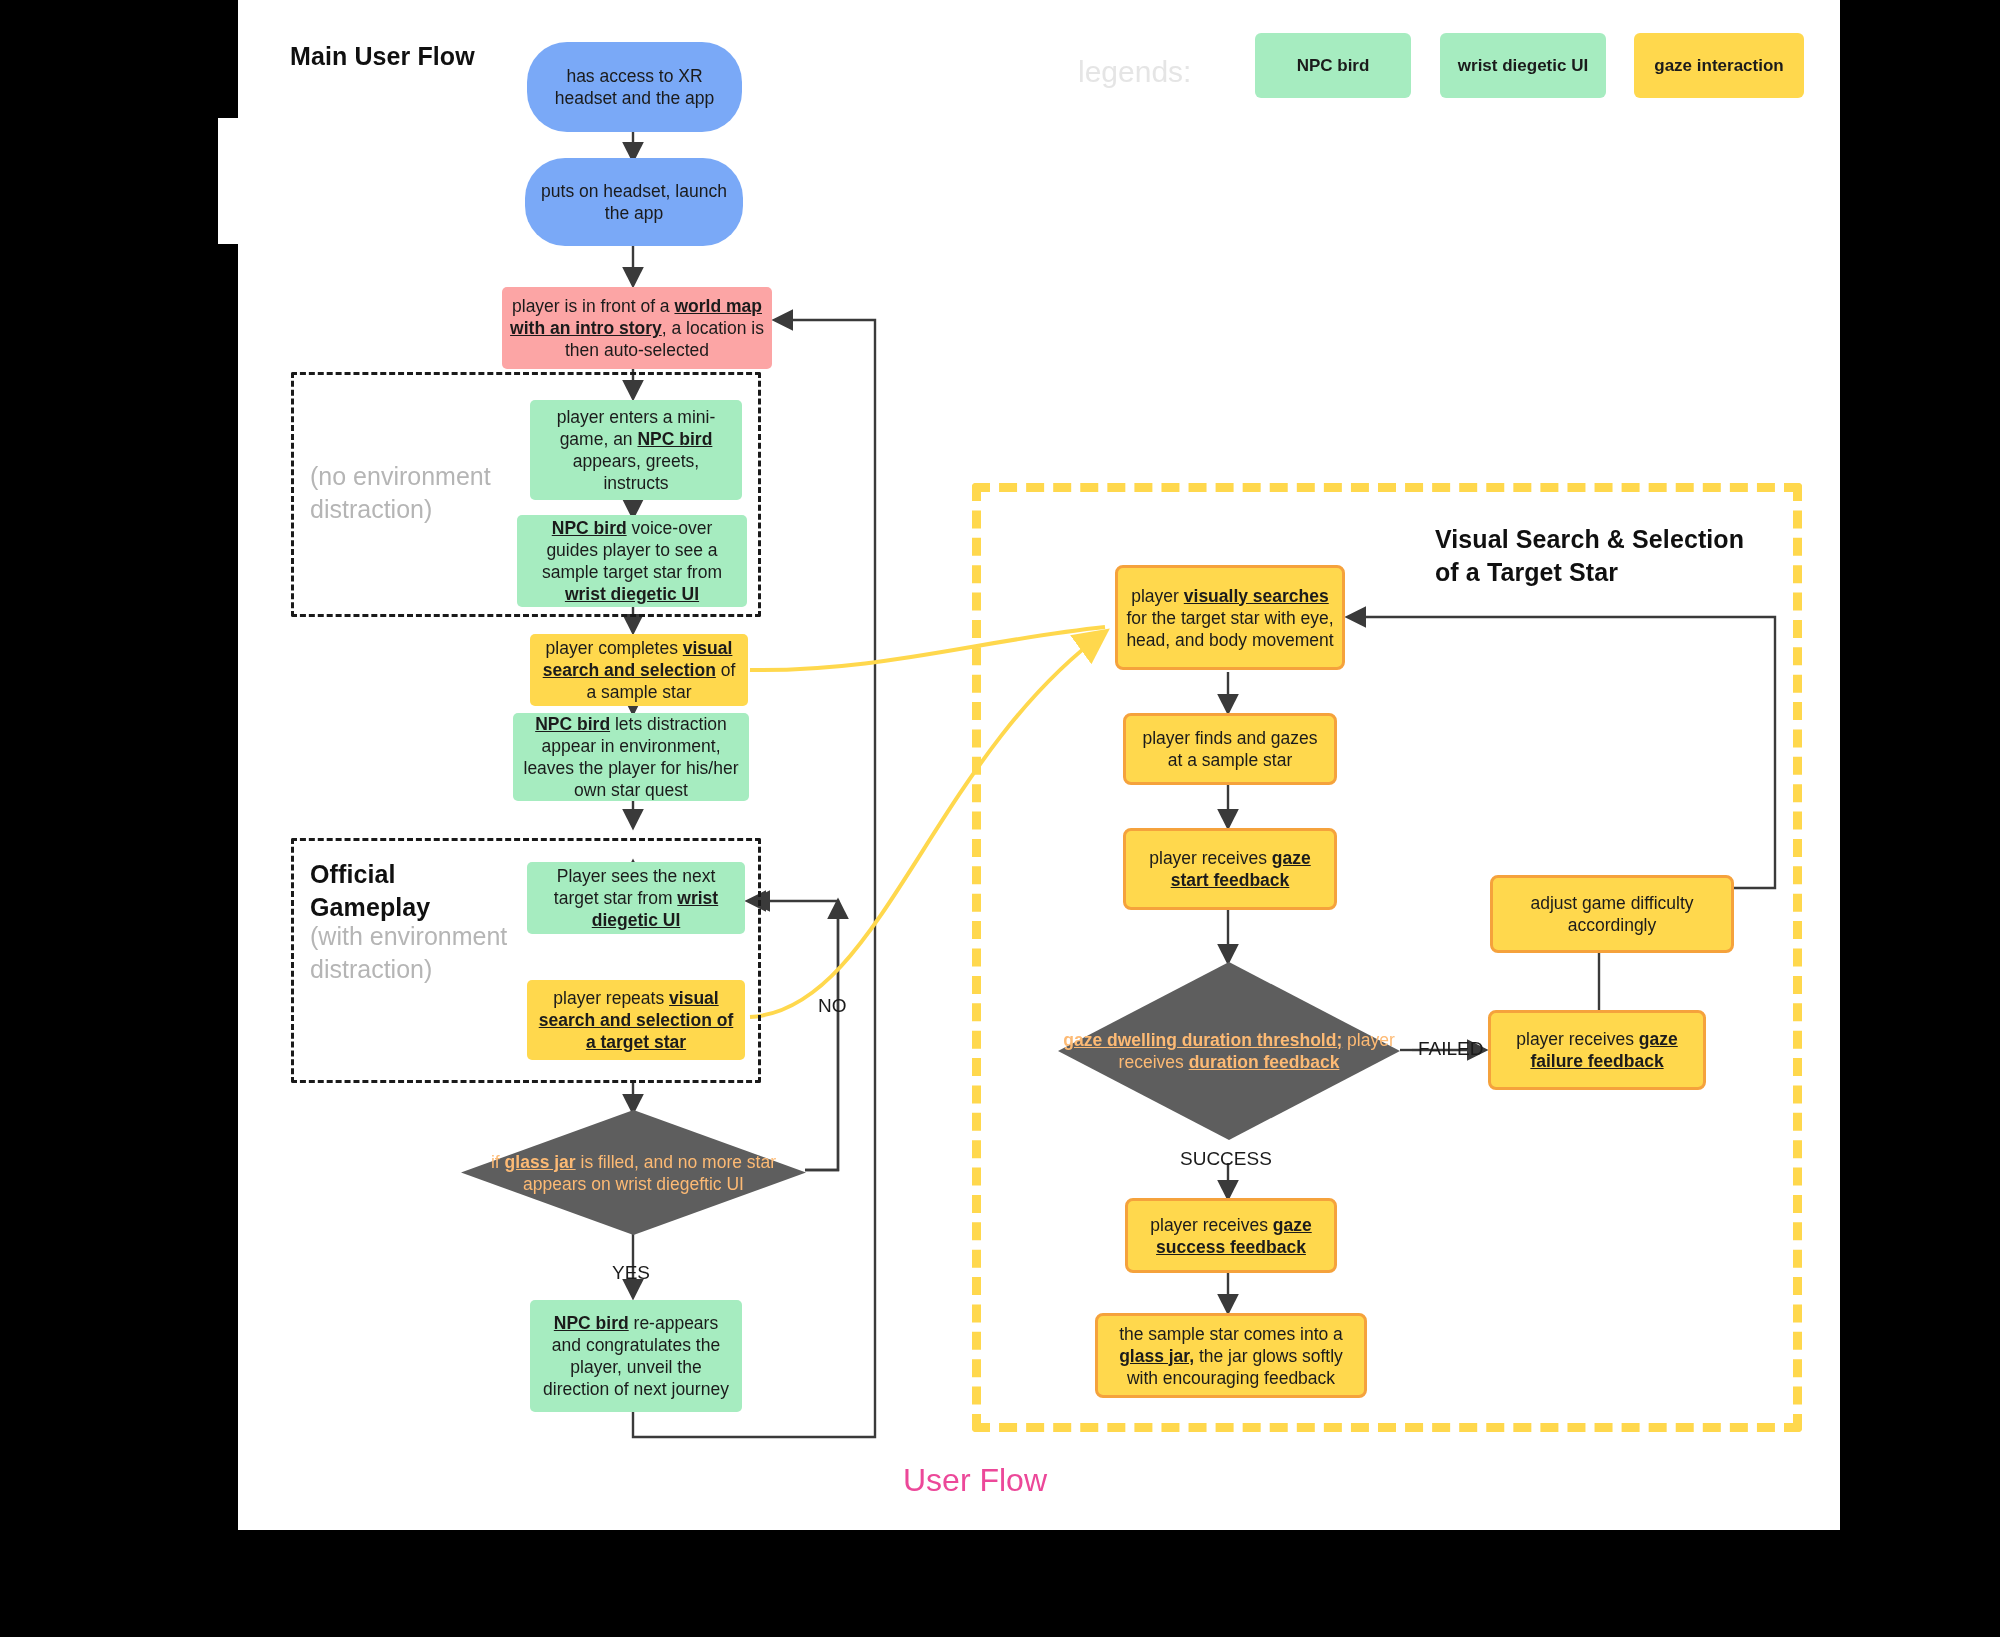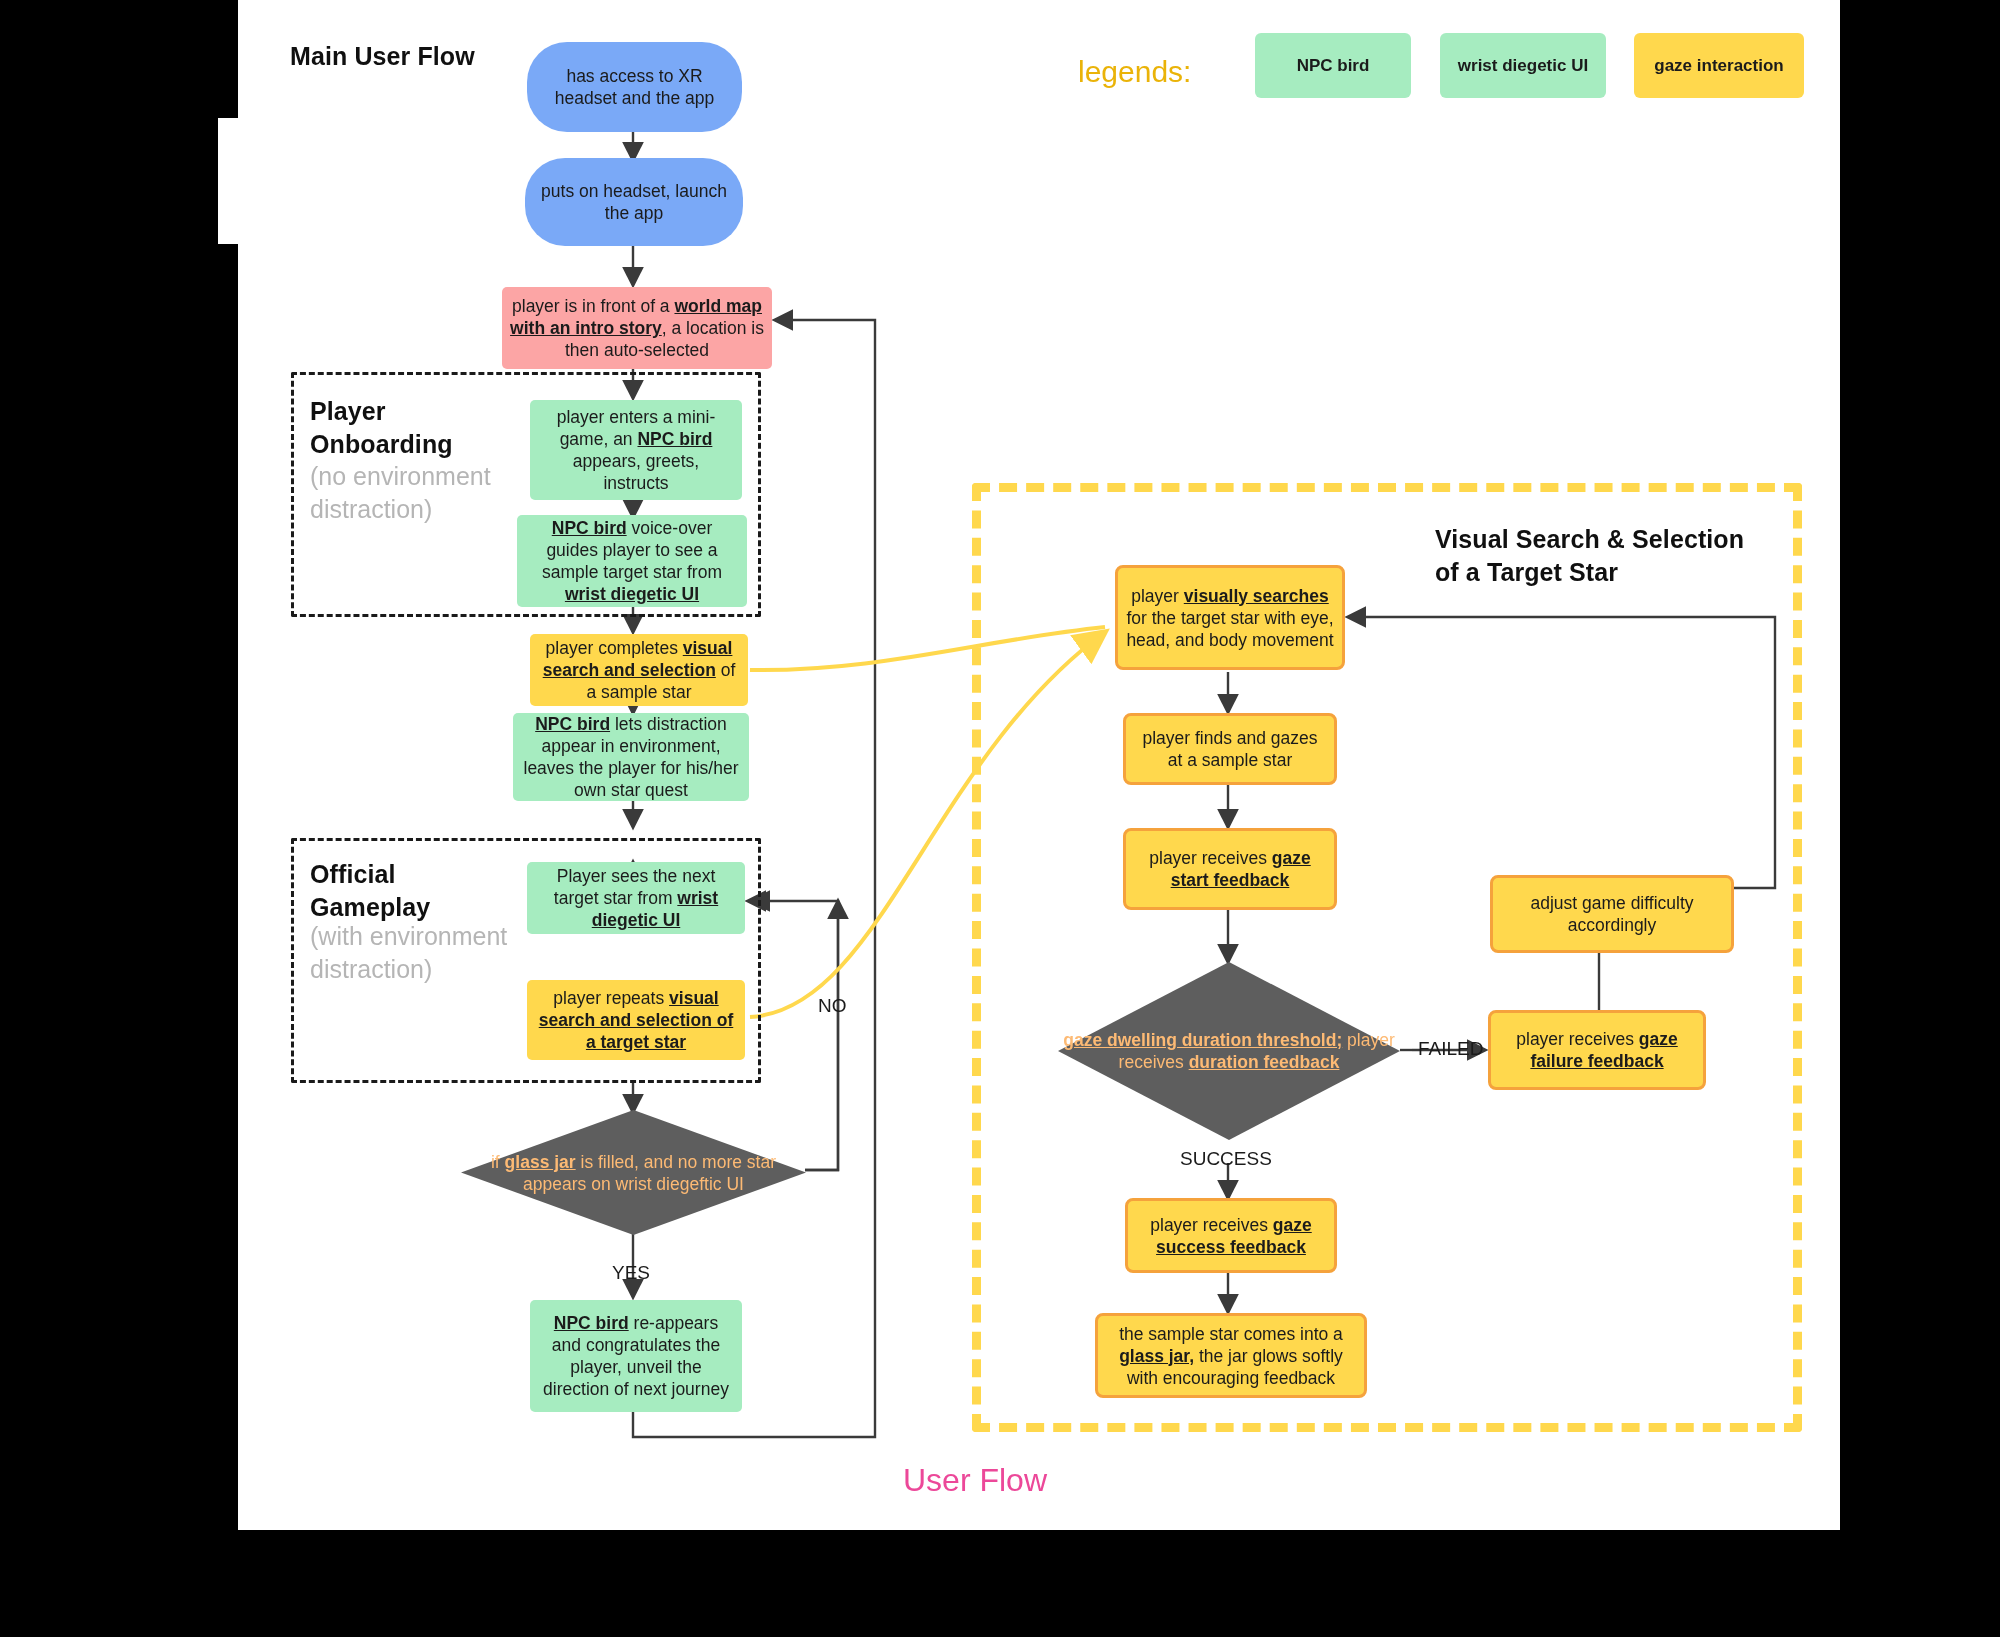--- a/index.html
+++ b/index.html
@@ -10,21 +10,21 @@
   #canvas{position:absolute;left:238px;top:0px;width:1602px;height:1530px;background:#ffffff;}
   #notch{position:absolute;left:218px;top:118px;width:24px;height:126px;background:#ffffff;}
 
   .t{position:absolute;box-sizing:border-box;}
 
   
   .heading{font-weight:bold;color:#101010;letter-spacing:.1px;}
   .h-main{font-size:25px;}
   .h-sec{font-size:25px;line-height:33px;}
   .h-grey{color:#b5b5b5;font-weight:normal;font-size:25px;line-height:33px;}
-  .legend-label{font-size:30px;color:#eab308;}
+  .legend-label{font-size:30px;color:#e5e5e5;}
   .footer-title{font-size:32px;color:#ec4899;}
 
   
   .node{display:flex;align-items:center;justify-content:center;text-align:center;
         font-size:17.5px;line-height:22px;color:#1b1b1b;padding:6px 8px;box-sizing:border-box;}
   .blue{background:#7aa9f7;border-radius:40px;}
   .grey{background:#fca5a5;border-radius:5px;}
   .green{background:#a6ecc0;border-radius:5px;}
   .yellow{background:#ffd84d;border-radius:5px;}
   .yellow-b{background:#ffd84d;border-radius:8px;border:3px solid #f5a23c;}
@@ -106,21 +106,20 @@
   </svg>
 
   <div class="t heading h-main" style="left:290px;top:42px;">Main User Flow</div>
   <div class="t legend-label" style="left:1078px;top:55px;">legends:</div>
 
   <div class="t legend-chip lg-green" style="left:1255px;top:33px;width:156px;height:65px;">NPC bird</div>
   <div class="t legend-chip lg-green" style="left:1440px;top:33px;width:166px;height:65px;">wrist diegetic UI</div>
   <div class="t legend-chip lg-yellow" style="left:1634px;top:33px;width:170px;height:65px;">gaze interaction</div>
 
   <div class="t dashgroup" style="left:291px;top:372px;width:470px;height:245px;"></div>
-  <div class="t heading h-sec" style="left:310px;top:395px;width:210px;">Player Onboarding</div>
   <div class="t h-grey" style="left:310px;top:460px;width:215px;">(no environment distraction)</div>
 
   <div class="t dashgroup" style="left:291px;top:838px;width:470px;height:245px;"></div>
   <div class="t heading h-sec" style="left:310px;top:858px;width:210px;">Official Gameplay</div>
   <div class="t h-grey" style="left:310px;top:920px;width:215px;">(with environment distraction)</div>
 
   <div class="t dashyellow" style="left:972px;top:483px;width:830px;height:949px;"></div>
   <div class="t heading h-sec" style="left:1435px;top:523px;width:310px;">Visual Search &amp; Selection of a Target Star</div>
 
   <div class="t node blue" style="left:527px;top:42px;width:215px;height:90px;">has access to XR headset and the app</div>

